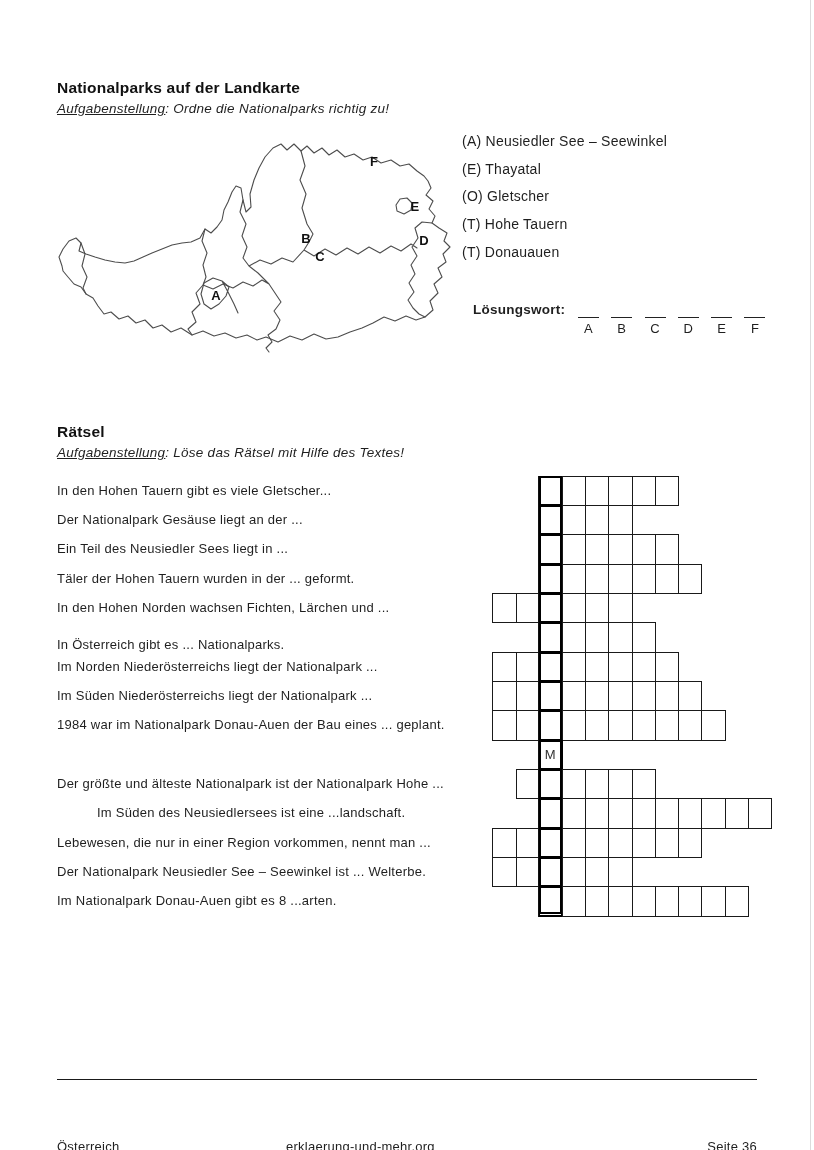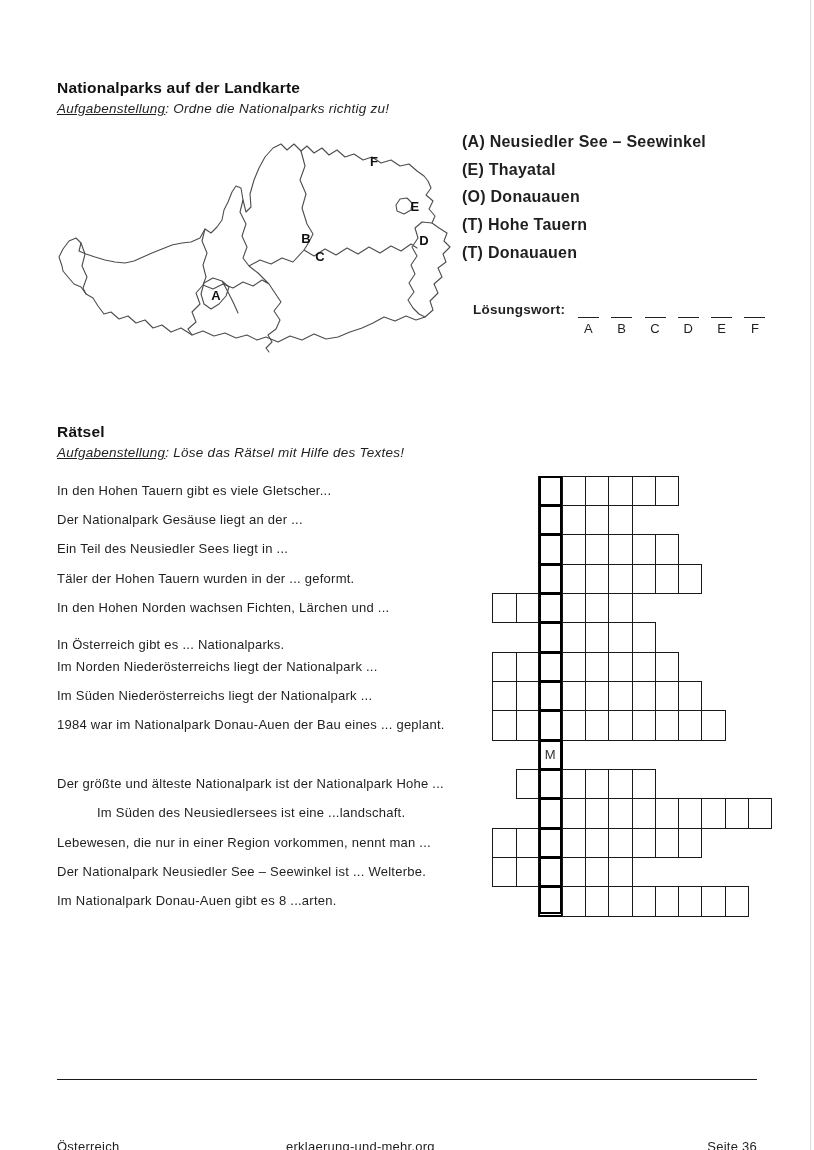--- a/index.html
+++ b/index.html
@@ -11,21 +11,21 @@
   .abs{position:absolute;}
   .h1{font-size:15.5px;font-weight:bold;letter-spacing:.2px;color:#111;white-space:nowrap;}
   .task-line{font-size:13.5px;font-style:italic;white-space:nowrap;}
   .task-label{text-decoration:underline;}
   
   #map-svg{left:55px;top:130px;}
   .map-stroke{fill:none;stroke:#4d4d4d;stroke-width:1.1;stroke-linejoin:round;stroke-linecap:round;}
   .map-label{font-family:"Liberation Sans","DejaVu Sans",sans-serif;font-size:13px;font-weight:bold;fill:#111;text-anchor:middle;}
   
   #park-list{left:462px;top:128px;}
-  .park-item{height:27.7px;line-height:27.7px;font-size:16px;white-space:nowrap;font-weight:bold;}
+  .park-item{height:27.7px;line-height:27.7px;font-size:14px;white-space:nowrap;}
   #solution-label{left:473px;top:302px;font-size:13.5px;font-weight:bold;white-space:nowrap;}
   #solution-slots{left:578px;top:309px;display:flex;gap:12.3px;}
   .slot{width:21px;text-align:center;}
   .slot-line{height:8px;border-bottom:1.6px solid #222;}
   .slot-letter{margin-top:3px;font-size:13px;}
   
   .clue-line{position:absolute;left:57px;height:29.33px;line-height:29.33px;font-size:13px;white-space:nowrap;}
   
   .cw-row{position:absolute;display:flex;}
   .cw-cell{box-sizing:border-box;width:24.3px;height:30.33px;border:1px solid #1a1a1a;margin-left:-1px;background:#fff;}
@@ -68,21 +68,21 @@
       <text x="265" y="131" class="map-label">C</text>
       <text x="369" y="115" class="map-label">D</text>
       <text x="360" y="81" class="map-label">E</text>
       <text x="319" y="36" class="map-label">F</text>
     </g>
 </svg>
 
 <div id="park-list" class="abs">
     <div class="park-item">(A) Neusiedler See – Seewinkel</div>
     <div class="park-item">(E) Thayatal</div>
-    <div class="park-item">(O) Donauauen</div>
+    <div class="park-item">(O) Gletscher</div>
     <div class="park-item">(T) Hohe Tauern</div>
     <div class="park-item">(T) Donauauen</div>
   </div>
 
 <div id="solution-label" class="abs">Lösungswort:</div>
 <div id="solution-slots" class="abs">
     <div class="slot">
       <div class="slot-line"></div>
       <div class="slot-letter">A</div>
     </div>

